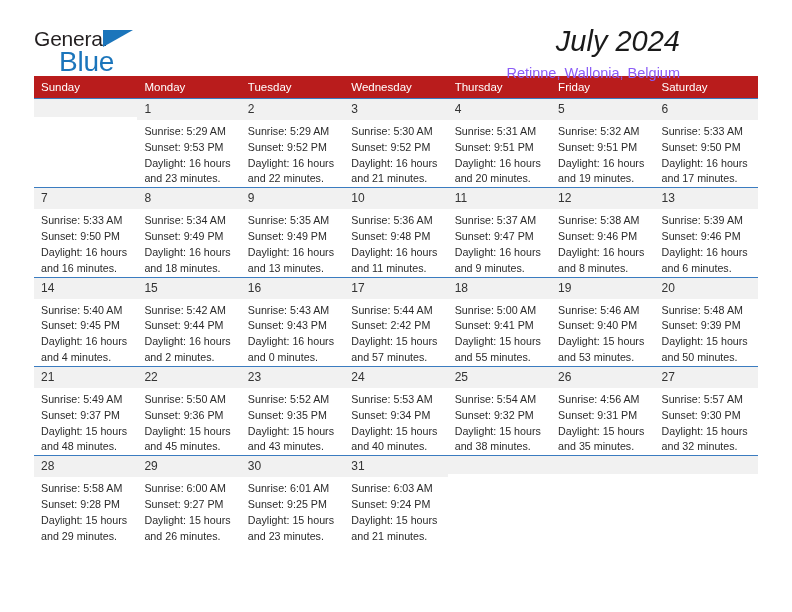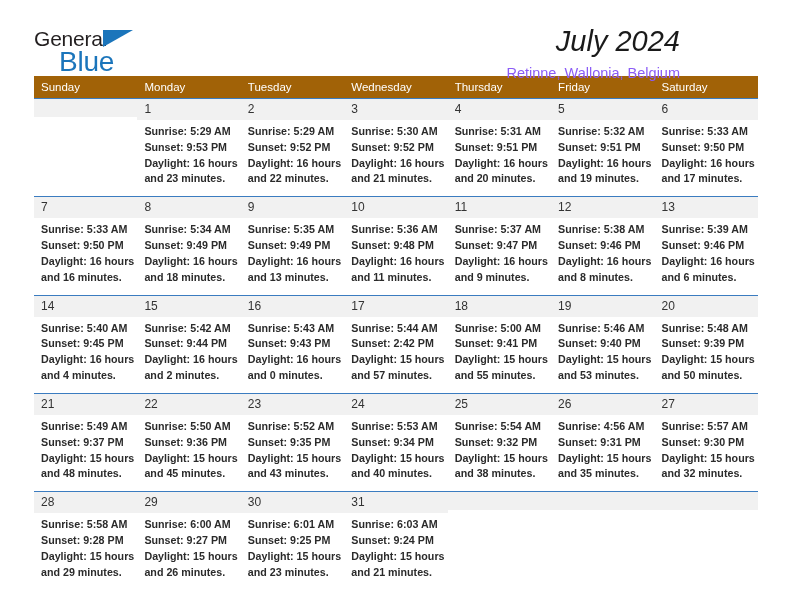--- a/index.html
+++ b/index.html
@@ -82,21 +82,21 @@
   }
 
   
   .calendar {
     width: 724px;
     border-collapse: collapse;
     table-layout: fixed;
     margin-top: 4px;
   }
   .calendar th {
-    background: #a16207;
+    background: #b91c1c;
     color: #ffffff;
     font-size: 11.5px;
     font-weight: normal;
     text-align: left;
     padding: 5px 0 5px 7px;
     height: 20px;
     box-sizing: border-box;
   }
   .calendar td {
     vertical-align: top;
@@ -113,25 +113,24 @@
     padding: 3px 0 3px 7px;
     line-height: 1.25;
     min-height: 18px;
     box-sizing: border-box;
   }
   .daynum.blank {
     background: #f1f1f1;
     color: transparent;
   }
   .info {
-    padding: 4px 6px 9px 7px;
+    padding: 4px 6px 0 7px;
     font-size: 10.7px;
     line-height: 1.48;
     color: #2b2b2b;
-    font-weight: bold;
   }
   .info div {
     white-space: nowrap;
   }
 </style>
 </head>
 <body>
 
 <div class="page">
 

